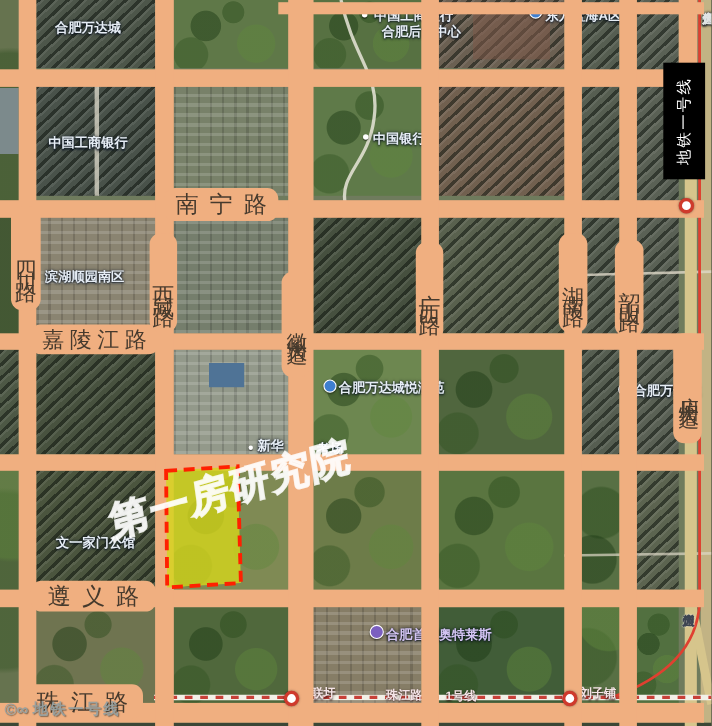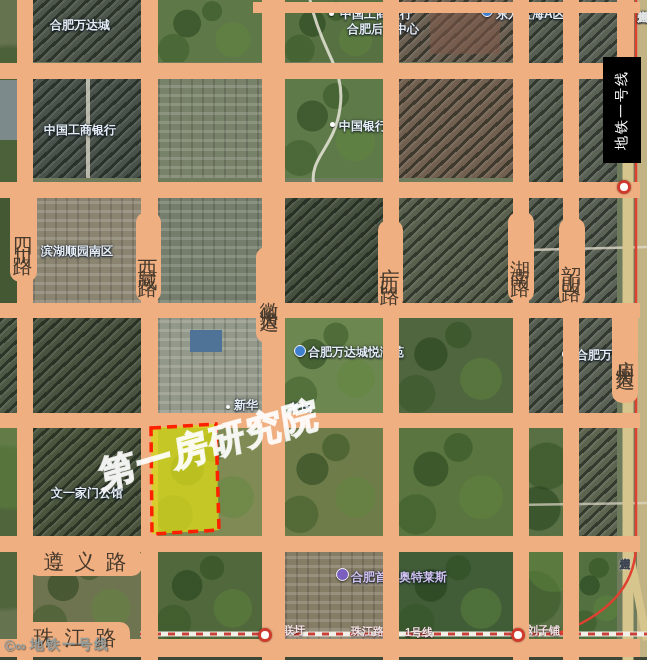--- a/index.html
+++ b/index.html
@@ -153,21 +153,27 @@
   <div class="road" style="left:262px;top:0;width:23px;height:660px;"></div>
   <div class="road" style="left:383px;top:0;width:16px;height:660px;"></div>
   <div class="road" style="left:513px;top:0;width:16px;height:660px;"></div>
   <div class="road" style="left:563px;top:0;width:16px;height:660px;"></div>
   <div class="road" style="left:617px;top:0;width:17px;height:58px;"></div>
 
   <svg class="over-svg" width="647" height="660">
     <polygon points="151,428 216,424 219,530 152,534" fill="rgba(211,212,28,0.82)" stroke="#ff2000" stroke-width="3.5" stroke-dasharray="10 6"></polygon>
   </svg>
 
-  <div class="road-label rl-h" style="left:28px;top:548px;width:114px;height:28px;">
+  <div class="road-label rl-h" style="left:149px;top:171px;width:104px;height:30px;">
+      <span>南宁路</span>
+    </div>
+  <div class="road-label rl-h4" style="left:27px;top:295px;width:118px;height:27px;">
+      <span>嘉陵江路</span>
+    </div>
+  <div class="road-label rl-h" style="left:28px;top:528px;width:114px;height:28px;">
       <span>遵义路</span>
     </div>
   <div class="road-label rl-h" style="left:20px;top:622px;width:110px;height:31px;">
       <span>珠江路</span>
     </div>
 
   <div class="road-label rl-v" style="left:10px;top:188px;width:27px;height:94px;">
       <span>四川路</span>
     </div>
   <div class="road-label rl-v" style="left:136px;top:212px;width:25px;height:90px;">

